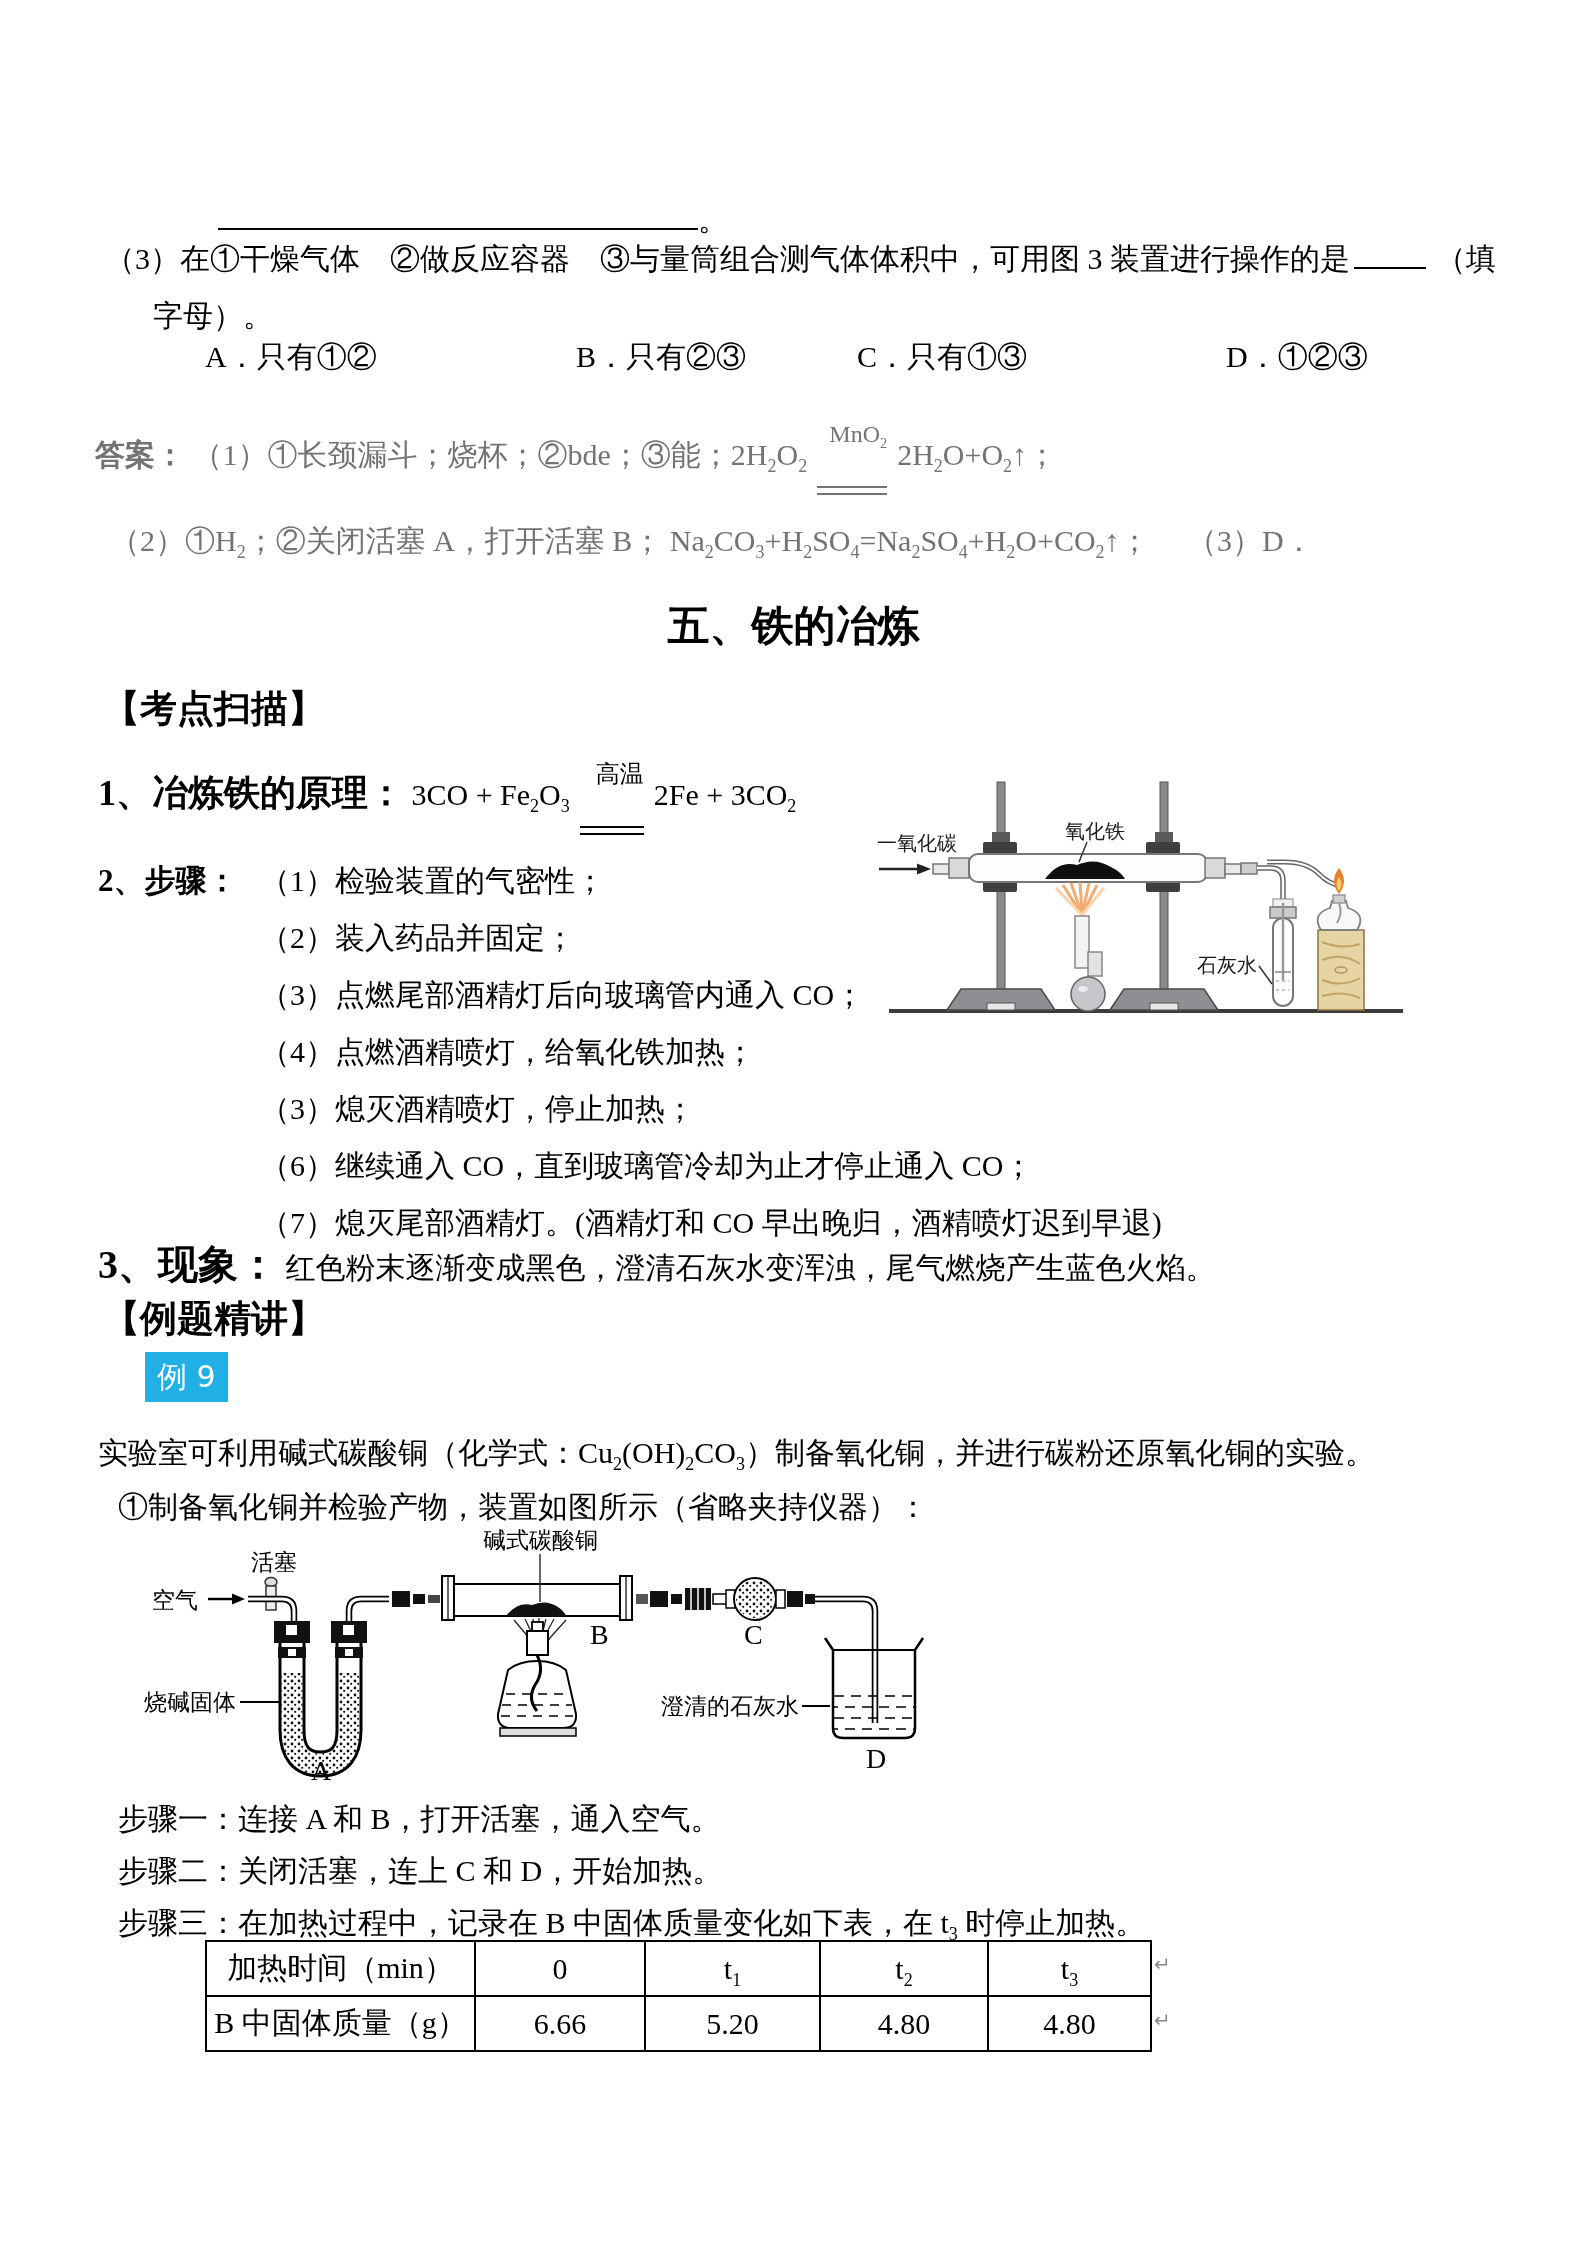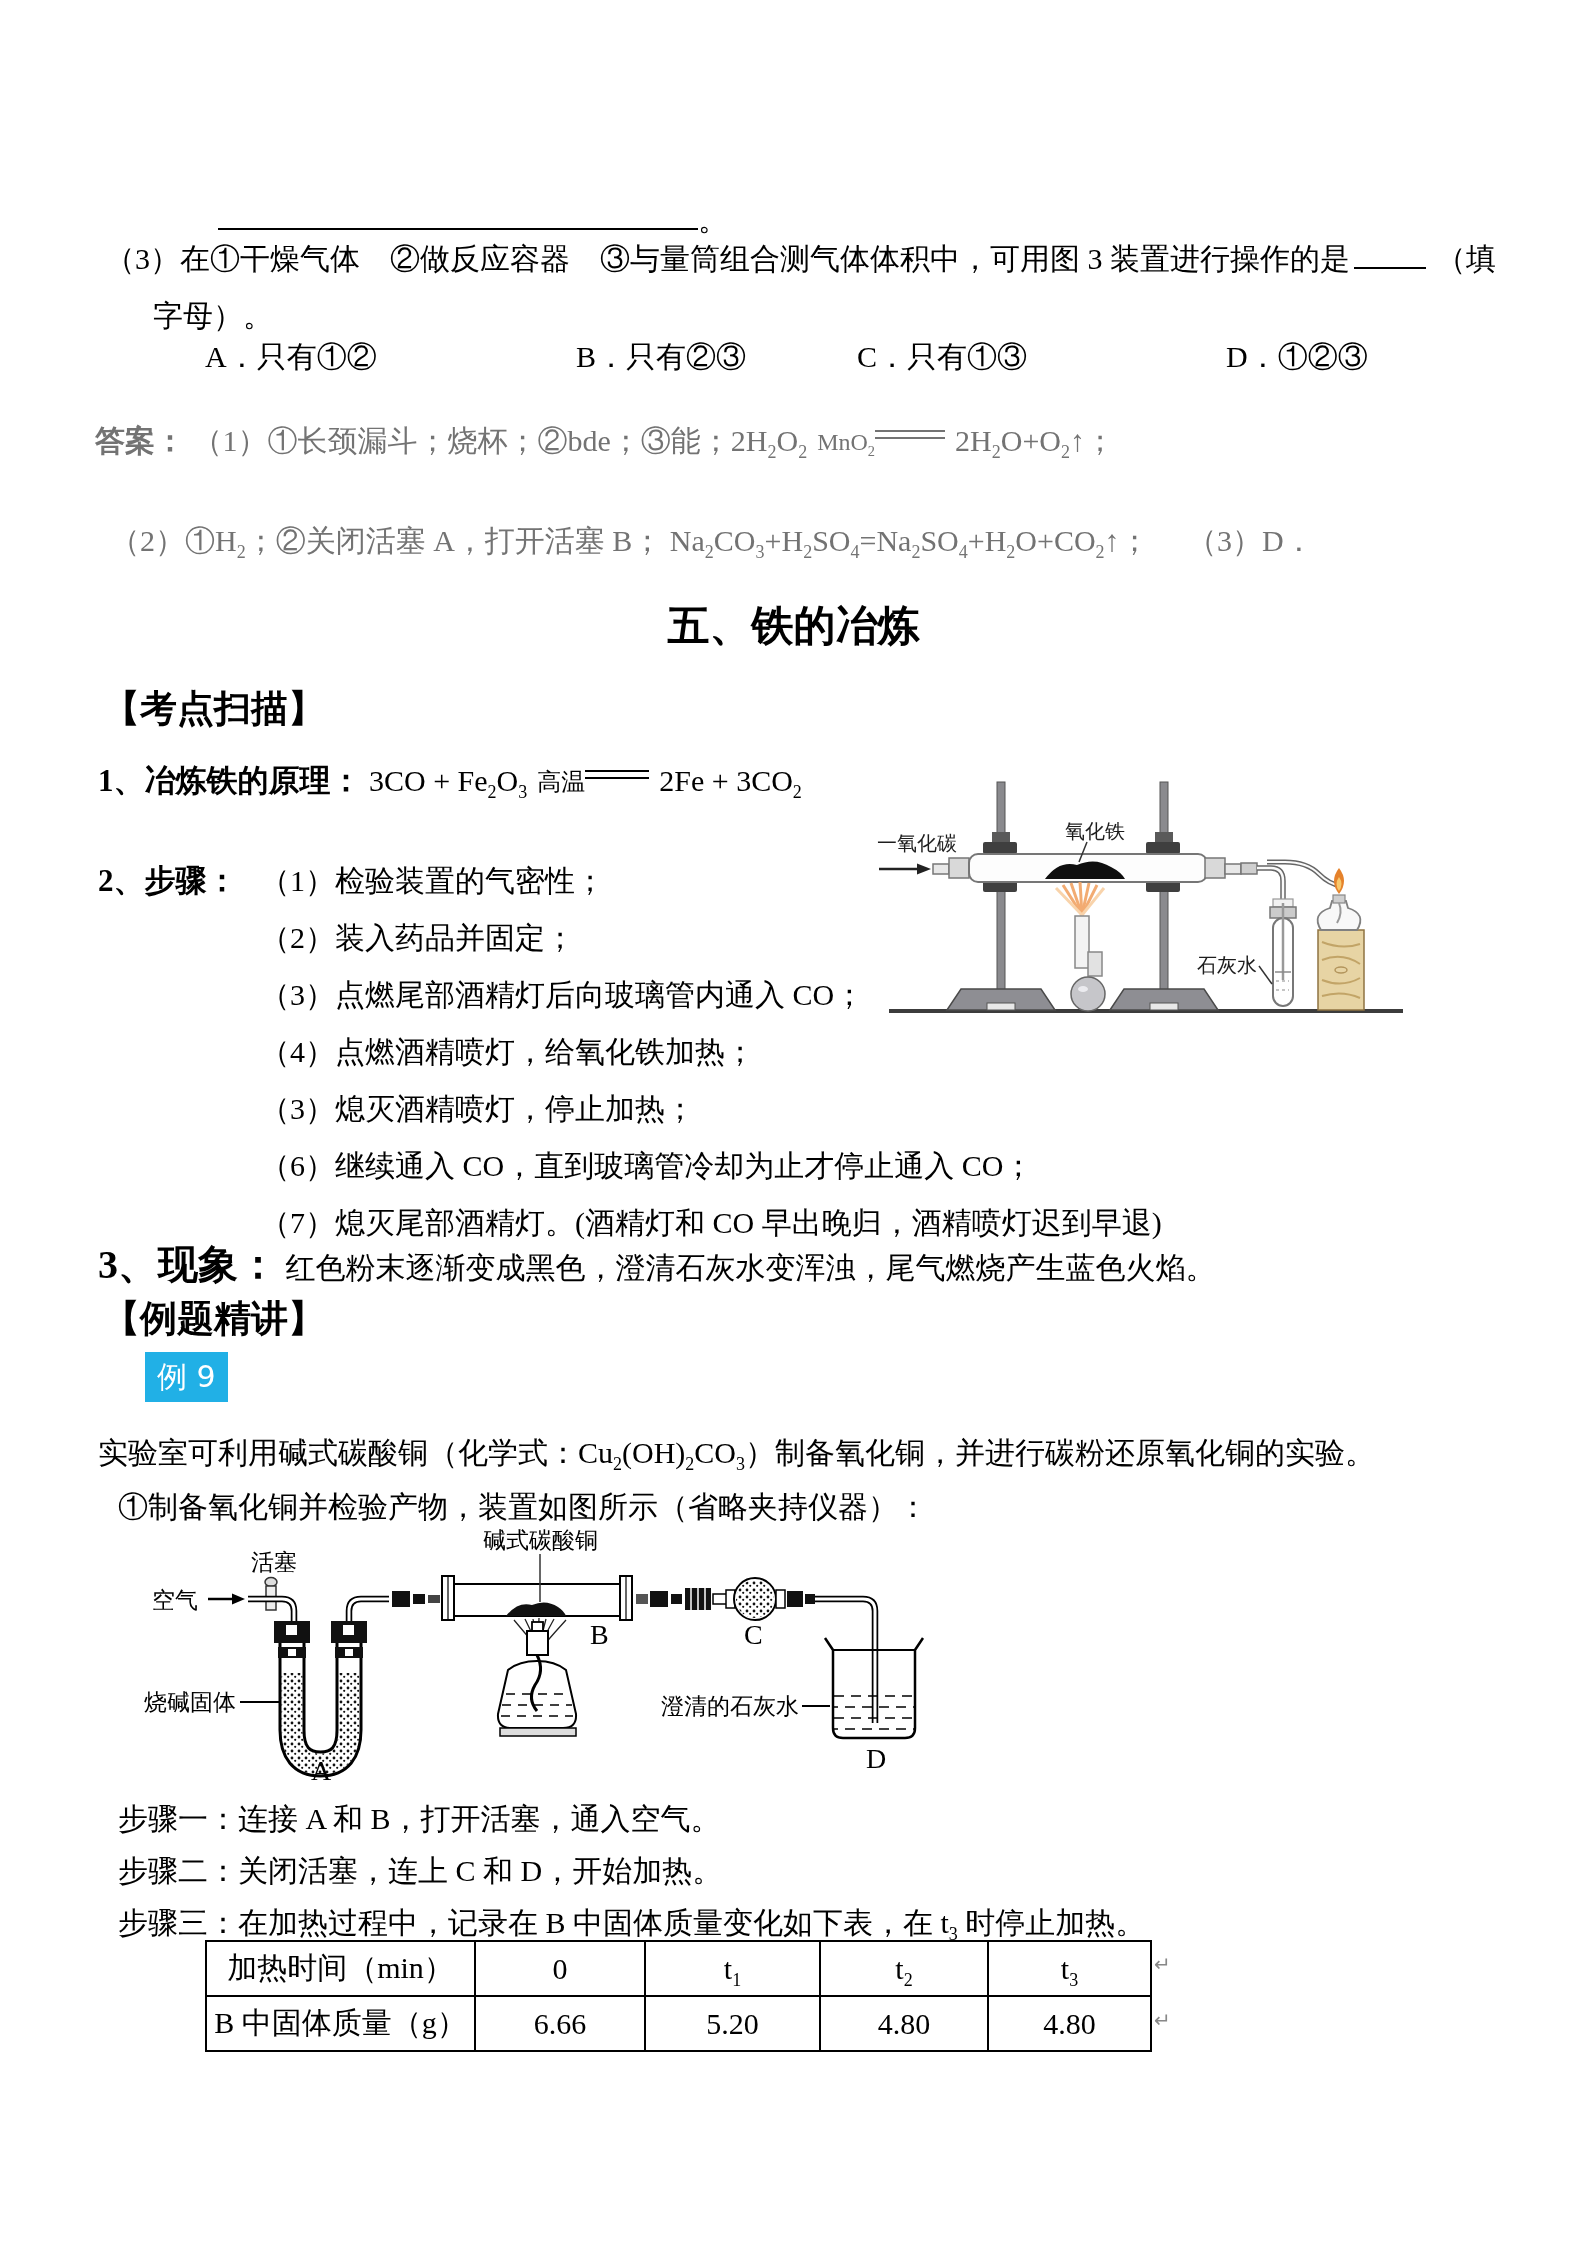--- a/index.html
+++ b/index.html
@@ -7,21 +7,21 @@
     width:1587px;height:2245px;position:relative;background:#ffffff;color:#000;
     font-family:"Liberation Serif","DejaVu Serif",serif;overflow:hidden;
   }
   .abs{position:absolute;}
   .t{font-size:30px;line-height:1.25;white-space:nowrap;}
   .bold{font-weight:bold;}
   .red{color:#737373;}
   .heading{font-family:"DejaVu Sans","Liberation Sans",sans-serif;font-weight:bold;font-size:37px;white-space:nowrap;}
   .title{font-family:"DejaVu Sans","Liberation Sans",sans-serif;font-weight:bold;font-size:42px;text-align:center;width:100%;}
   .blank{display:inline-block;border-bottom:2px solid #000;height:1.05em;vertical-align:baseline;}
-  .eqstack{display:inline-flex;flex-direction:row;align-items:flex-end;vertical-align:middle;margin:0 10px;}
+  .eqstack{display:inline-flex;flex-direction:column;align-items:flex-end;vertical-align:middle;margin:0 10px;gap:36px;}
   .eqcond{font-size:24px;line-height:1;padding-bottom:4px;white-space:nowrap;}
   .dbl{align-self:stretch;min-width:70px;height:5px;border-top:2.5px solid currentColor;border-bottom:2.5px solid currentColor;}
   sub{font-size:0.6em;line-height:0;}
   .steps-list > div{height:57px;line-height:57px;}
   .lh57{line-height:57px;}
   .badge{display:inline-block;background:#21b0e6;color:#fff;font-size:30px;line-height:1;
          padding:10px 12px;font-family:"DejaVu Sans","Liberation Sans",sans-serif;}
   table.grid{border-collapse:collapse;table-layout:fixed;}
   table.grid td{border:2px solid #000;text-align:center;font-size:30px;height:53px;padding:0 4px;
                 overflow:hidden;white-space:nowrap;}
@@ -58,21 +58,21 @@
   <span>（2）①H<sub>2</sub>；②关闭活塞 A，打开活塞 B；</span>
   <span>Na<sub>2</sub>CO<sub>3</sub>+H<sub>2</sub>SO<sub>4</sub>=Na<sub>2</sub>SO<sub>4</sub>+H<sub>2</sub>O+CO<sub>2</sub>↑；</span>
   <span style="margin-left:30px;">（3）D．</span>
 </div>
 
 <div class="abs title" style="left:0;top:598px;">五、铁的冶炼</div>
 
 <div class="abs heading" style="left:103px;top:684px;">【考点扫描】</div>
 
 <div class="abs t" style="left:98px;top:762px;">
-  <span class="bold" style="font-size:31px;">1、冶炼铁的原理：</span>
+  <span class="bold" style="font-size:36px;">1、冶炼铁的原理：</span>
   <span>3CO + Fe<sub>2</sub>O<sub>3</sub></span><span class="eqstack">
       <span class="eqcond">高温</span>
       <span class="dbl" style="min-width:64px;"></span>
     </span><span>2Fe + 3CO<sub>2</sub></span>
 </div>
 
 <div class="abs t bold lh57" style="left:98px;top:852px;font-size:31px;">2、步骤：</div>
 <div class="abs t steps-list" style="left:260px;top:852px;">
   <div>（1）检验装置的气密性；</div>
   <div>（2）装入药品并固定；</div>

